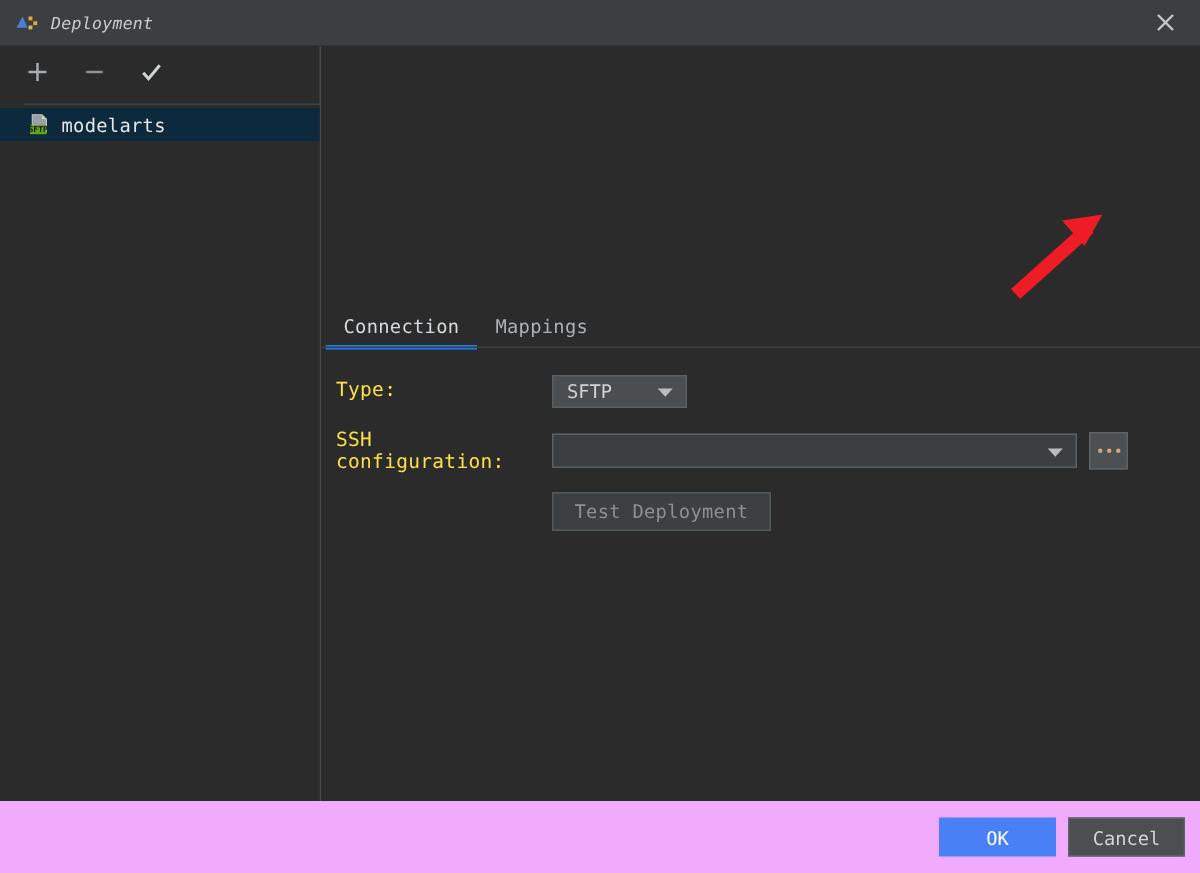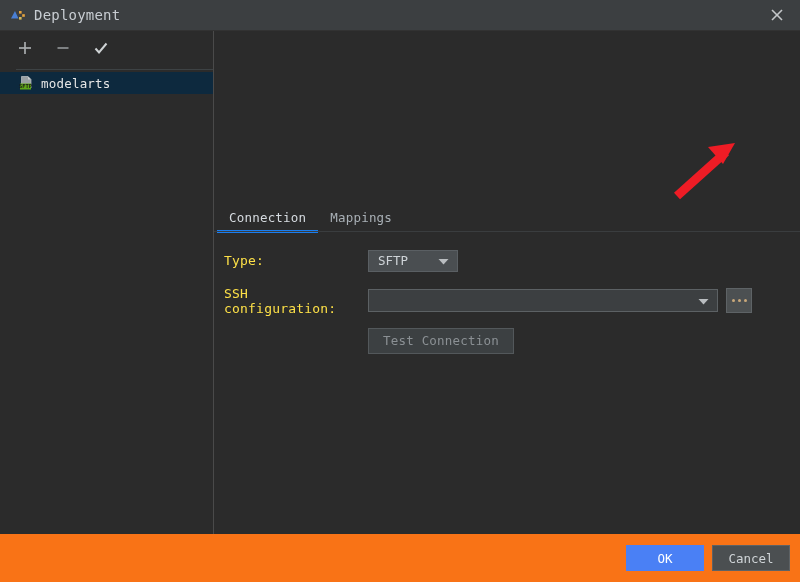--- a/index.html
+++ b/index.html
@@ -35,23 +35,24 @@
     border-bottom: 1px solid #323232;
   }
   .title-icon {
     width: 16px;
     height: 16px;
     margin-right: 8px;
     position: relative;
     flex: 0 0 auto;
   }
   .title-text {
-    font-size: 14px;
+    font-size: 11px;
     color: #c8cdd2;
     letter-spacing: 0.2px;
+    font-style: italic;
   }
   .close-btn {
     position: absolute;
     right: 0;
     top: 0;
     width: 46px;
     height: 30px;
     display: flex;
     align-items: center;
     justify-content: center;
@@ -242,21 +243,21 @@
     display: inline-flex;
     align-items: center;
     box-sizing: border-box;
     letter-spacing: 0.2px;
   }
 
   
   .footer {
     height: 48px;
     min-height: 48px;
-    background: #f97316;
+    background: #f0abfc;
     display: flex;
     align-items: center;
     justify-content: flex-end;
     padding-right: 10px;
     gap: 8px;
   }
   .btn-primary {
     background: #4a80f5;
     color: #ffffff;
     border: none;
@@ -402,21 +403,21 @@
           </div>
           <div class="browse-btn">
             <span class="browse-dot"></span>
             <span class="browse-dot"></span>
             <span class="browse-dot"></span>
           </div>
         </div>
 
         <div class="form-row test-row">
           <div class="btn-flat">
-            <span>Test Connection</span>
+            <span>Test Deployment</span>
           </div>
         </div>
 
       </div>
     </div>
   </div>
 
   <div class="footer">
     <div class="btn-primary">
       <span>OK</span>

